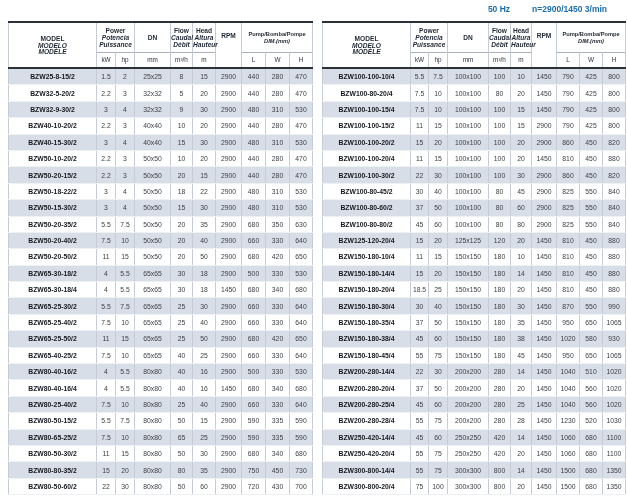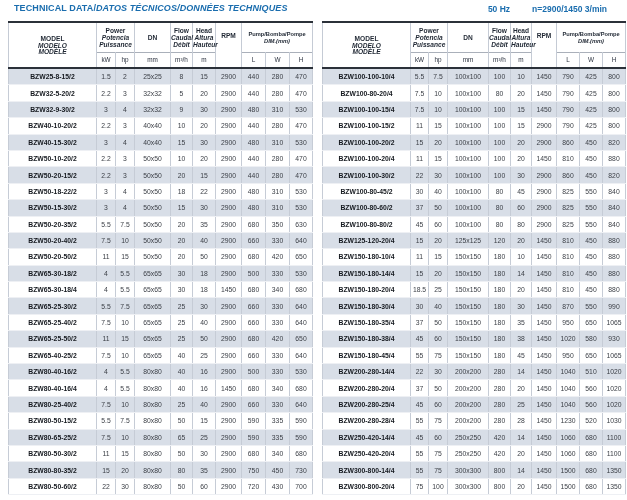--- a/index.html
+++ b/index.html
@@ -31,21 +31,20 @@
     white-space:nowrap;overflow:hidden;}
   tbody td.model{font-weight:bold;color:#15191f;font-size:6.8px;}
   tbody tr:nth-child(odd) td{background:#d8dee7;}
   tbody tr:nth-child(even) td{background:#ffffff;}
 </style>
 </head>
 <body>
 
 <div class="sheet">
 
-  <div class="page-title"><span>TECHNICAL DATA/</span><span class="it">DATOS TÉCNICOS/DONNÉES TECHNIQUES</span></div>
 
   <div class="freq-speed">
     <span>50 Hz</span>
     <span>n=2900/1450 3/min</span>
   </div>
 
   <table class="data-table t-left">
     <colgroup>
       <col style="width:88px">
         <col style="width:19px">

